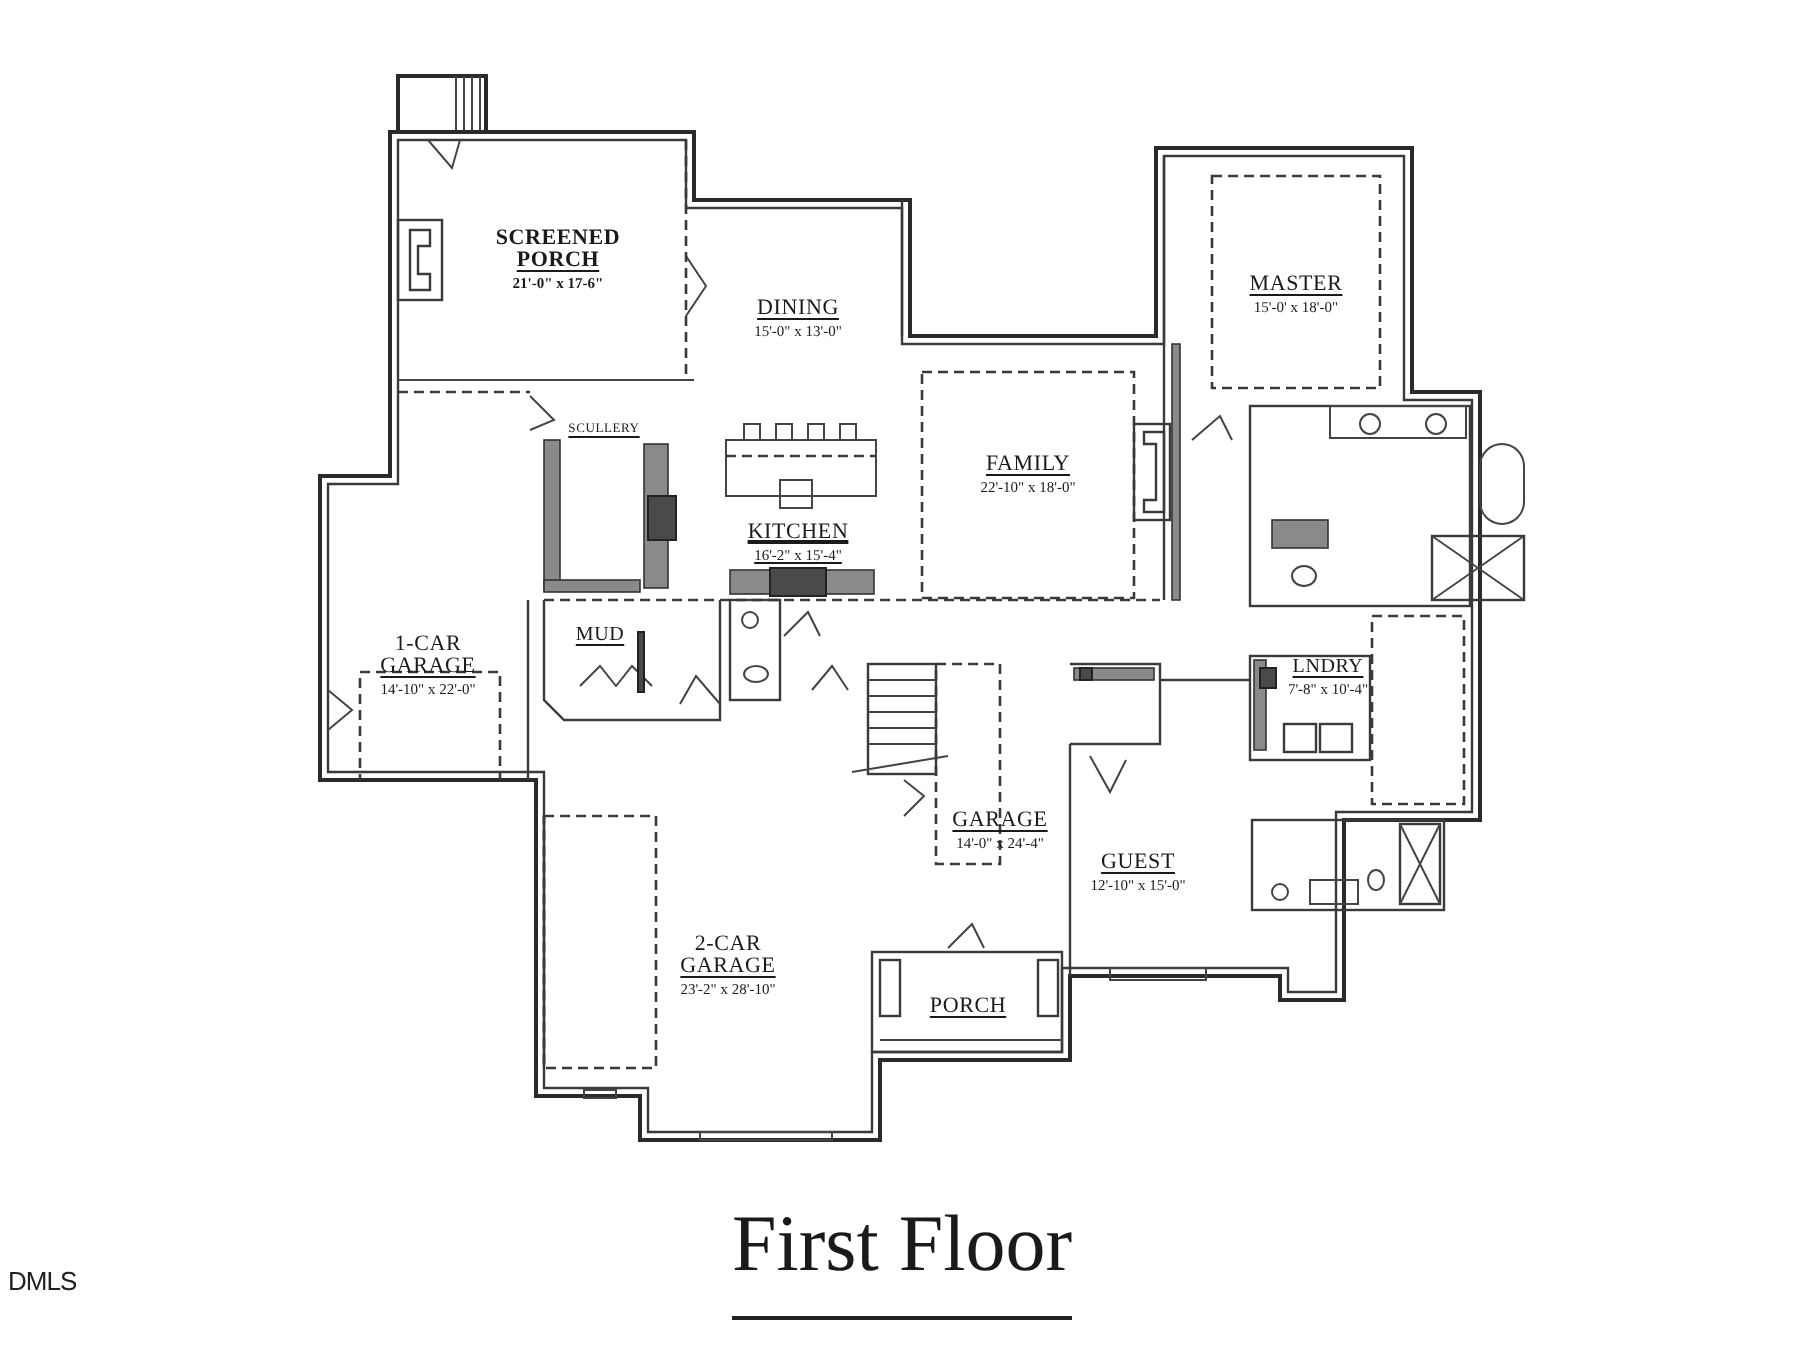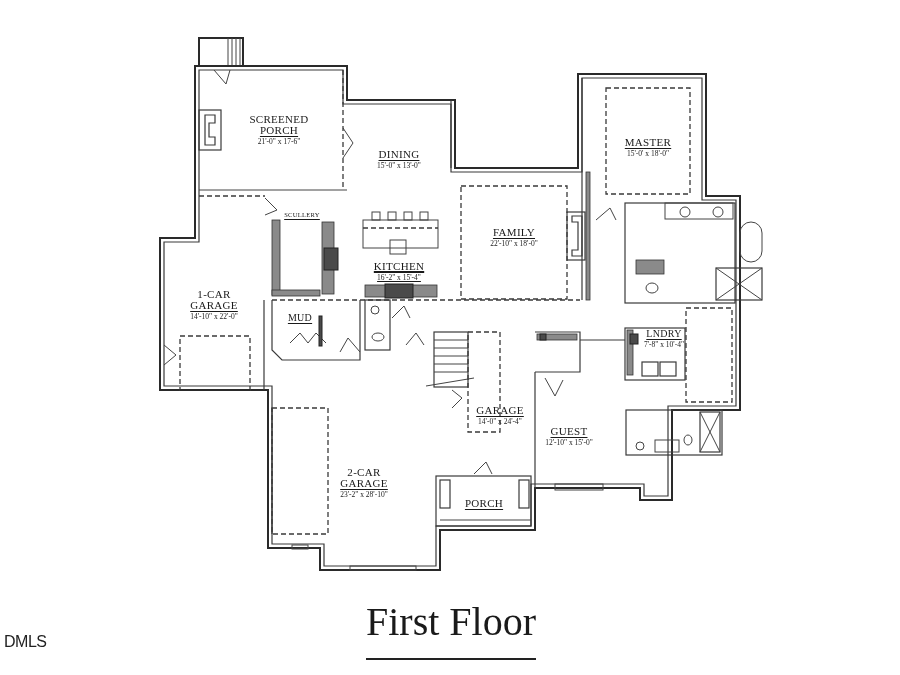--- a/index.html
+++ b/index.html
@@ -10,21 +10,21 @@
   .dash { fill:none; stroke:#3a3a3a; stroke-width:1.3; stroke-dasharray:5 3; }
   .thin { fill:none; stroke:#444; stroke-width:1; }
   .grey { fill:#8a8a8a; stroke:#333; stroke-width:0.8; }
   .dark { fill:#4a4a4a; stroke:#222; stroke-width:1; }
   .room { position:absolute; text-align:center; transform:translateX(-50%); line-height:1; }
   .room .name { font-size:11px; letter-spacing:0.3px; text-decoration:underline; text-underline-offset:2px; white-space:nowrap; }
   .room .dim { font-size:7.5px; margin-top:2px; white-space:nowrap; }
   .room.small .name { font-size:10px; }
   .room.tiny .name { font-size:6.5px; }
   #title { position:absolute; left:366px; top:600px; font-size:40px; font-family:"Liberation Serif", serif; border-bottom:2px solid #222; line-height:44px; padding-bottom:14px; }
-  #mls { position:absolute; left:4px; top:633px; font-family:"Liberation Sans", sans-serif; font-size:16px; letter-spacing:-0.5px; color:#222; }
+  #mls { position:absolute; left:4px; top:633px; font-family:"Liberation Sans", sans-serif; font-size:13px; letter-spacing:-0.5px; color:#222; }
 </style>
 </head>
 <body>
 
 <svg id="plan" viewBox="0 0 900 675" xmlns="http://www.w3.org/2000/svg">
 
   <g>
     <rect class="wall" x="199" y="38" width="44" height="28"></rect>
     <line class="thin" x1="232" y1="38" x2="232" y2="66"></line>
     <line class="thin" x1="236" y1="38" x2="236" y2="66"></line>
@@ -162,21 +162,21 @@
     <line class="wall" x1="180" y1="390" x2="250" y2="390"></line>
     <path class="thin" d="M164 345 l12 10 l-12 10"></path>
     <rect class="dash" x="272" y="408" width="56" height="126"></rect>
     <line class="wall2" x1="272" y1="408" x2="272" y2="534"></line>
     <rect class="thin" x="292" y="545" width="16" height="4"></rect>
     <rect class="thin" x="350" y="566" width="66" height="4"></rect>
     <line class="wall2" x1="264" y1="300" x2="264" y2="390"></line>
   </g>
 </svg>
 
-<div class="room" style="left:279px; top:114px;">
+<div class="room" style="left:279px; top:114px;font-weight:bold;">
   <div class="name" style="text-decoration:none;">SCREENED</div>
   <div class="name">PORCH</div>
   <div class="dim">21'-0" x 17-6"</div>
 </div>
 
 <div class="room" style="left:399px; top:149px;">
   <div class="name">DINING</div>
   <div class="dim">15'-0" x 13'-0"</div>
 </div>
 
@@ -193,21 +193,21 @@
 <div class="room tiny" style="left:302px; top:212px;">
   <div class="name">SCULLERY</div>
 </div>
 
 <div class="room" style="left:399px; top:261px;text-decoration:underline;">
   <div class="name">KITCHEN</div>
   <div class="dim">16'-2" x 15'-4"</div>
 </div>
 
 <div class="room" style="left:214px; top:289px;">
-  <div class="name" style="text-decoration:none;">1-CAR</div>
+  <div class="name" style="text-decoration:none;margin-top:28px;">1-CAR</div>
   <div class="name">GARAGE</div>
   <div class="dim">14'-10" x 22'-0"</div>
 </div>
 
 <div class="room small" style="left:300px; top:313px;">
   <div class="name">MUD</div>
 </div>
 
 <div class="room small" style="left:664px; top:329px;">
   <div class="name">LNDRY</div>

